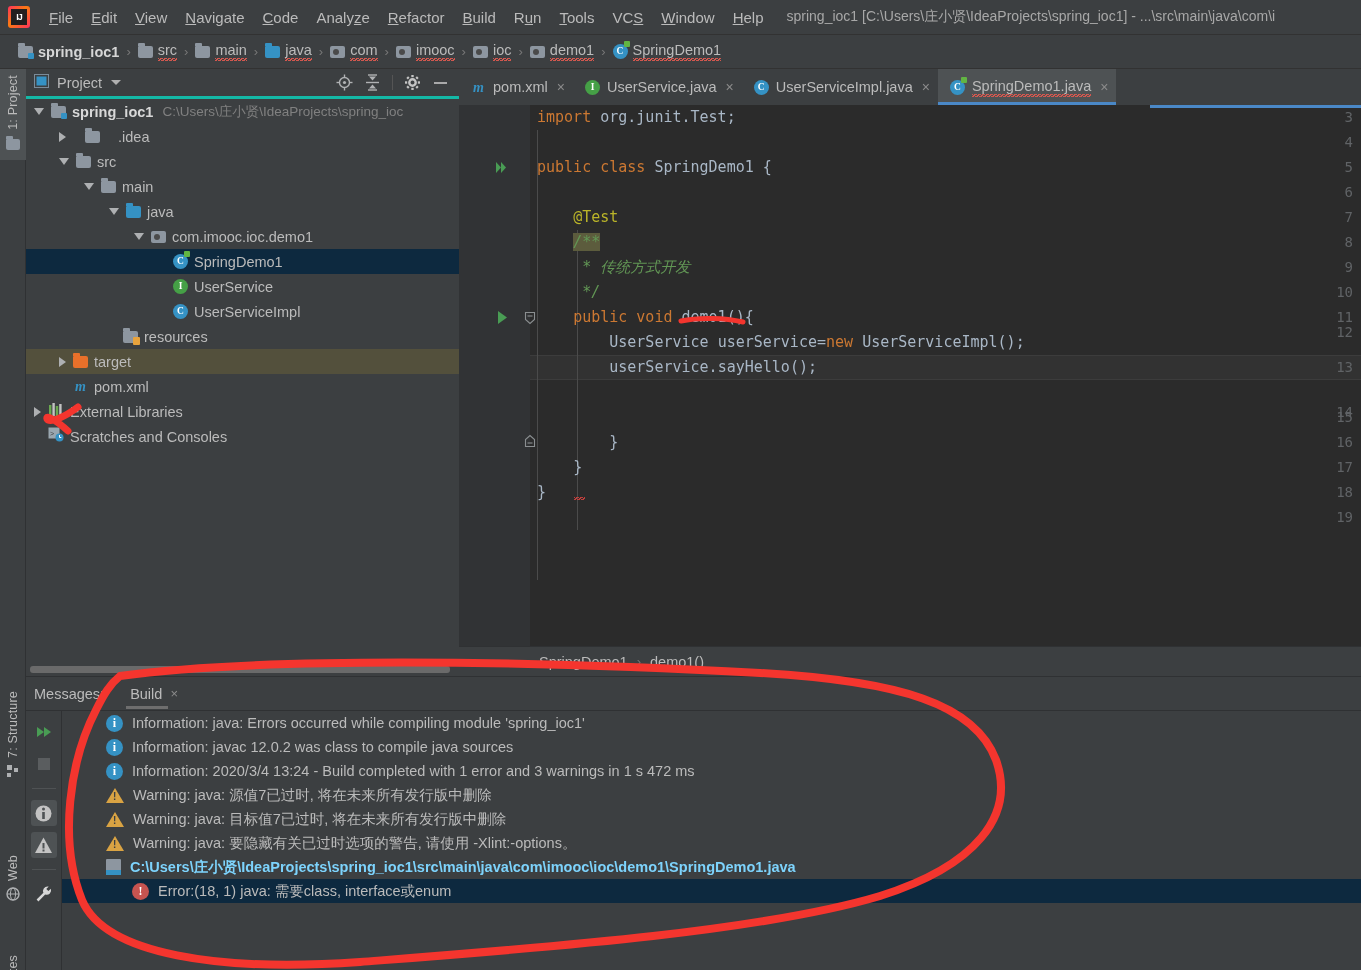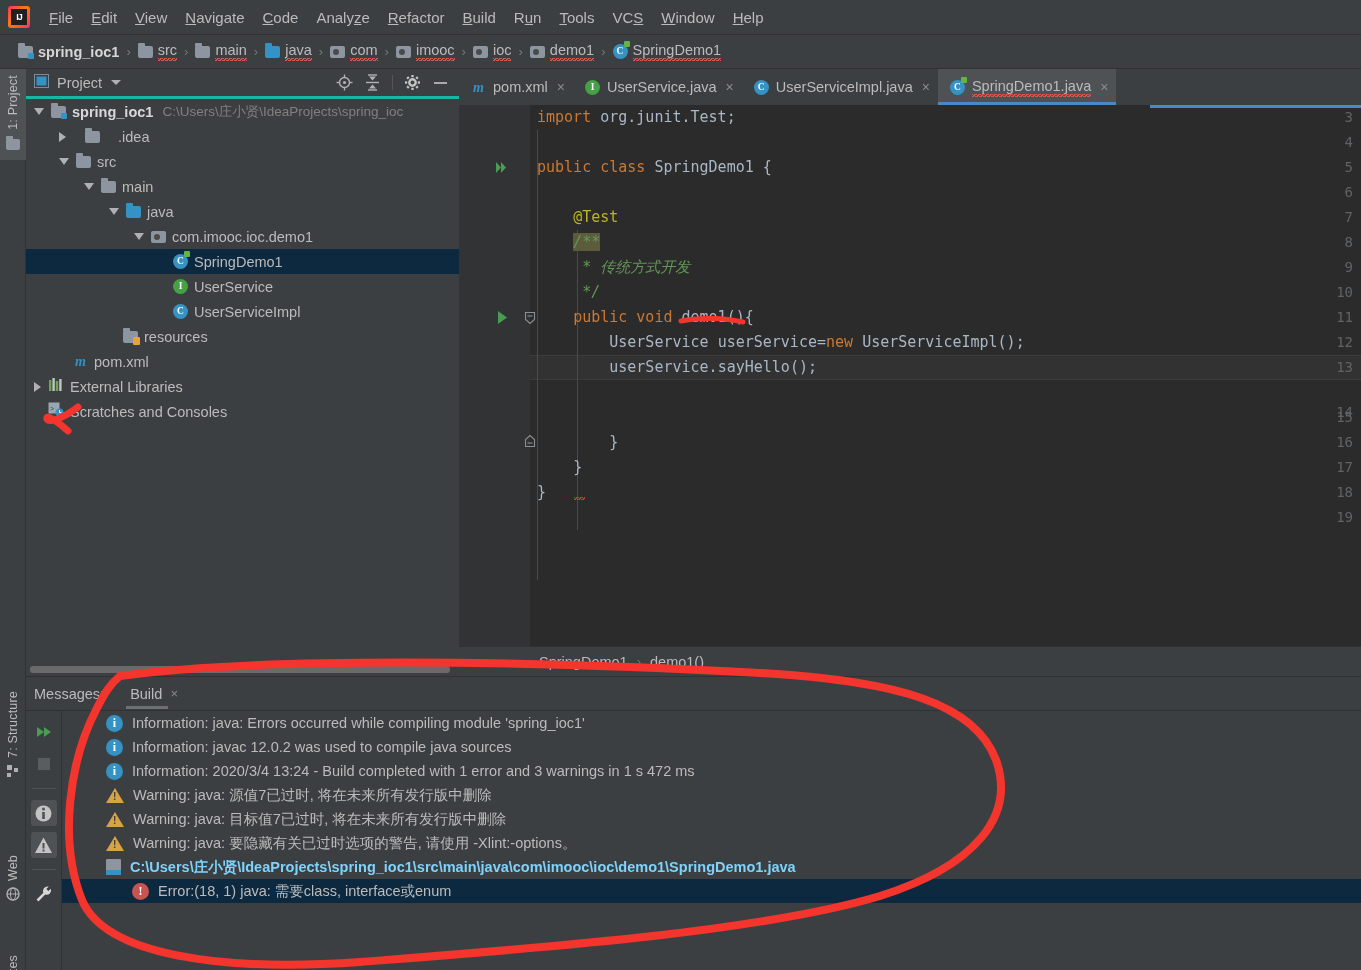--- a/index.html
+++ b/index.html
@@ -303,20 +303,21 @@
         <div class="menu-item"><span class="mn">C</span>ode</div>
         <div class="menu-item">Analy<span class="mn">z</span>e</div>
         <div class="menu-item"><span class="mn">R</span>efactor</div>
         <div class="menu-item"><span class="mn">B</span>uild</div>
         <div class="menu-item">R<span class="mn">u</span>n</div>
         <div class="menu-item"><span class="mn">T</span>ools</div>
         <div class="menu-item">VC<span class="mn">S</span></div>
         <div class="menu-item"><span class="mn">W</span>indow</div>
         <div class="menu-item"><span class="mn">H</span>elp</div>
       </div>
+    <div class="win-title">spring_ioc1 [C:\Users\庄小贤\IdeaProjects\spring_ioc1] - ...\src\main\java\com\i</div>
   </div>
 
   <div class="navbar">
     <div id="nav-crumbs" style="display:flex;align-items:center;">
         <span class="nav-crumb first">
           <span class="ic ic-folder src"></span>
           <span class="nav-lbl">spring_ioc1</span>
         </span>
         <span class="nav-sep">›</span>
         <span class="nav-crumb">
@@ -496,20 +497,25 @@
         <div class="trow" style="padding-left: 133px;">
           <span class="tri blank"></span>
           <span class="ic ic-class" style="margin-left: 7px;">C</span>
           <span class="tlabel">UserServiceImpl</span>
         </div>
         <div class="trow" style="padding-left: 83px;">
           <span class="tri blank"></span>
           <span class="ic ic-folder res" style="margin-left: 7px;"></span>
           <span class="tlabel">resources</span>
         </div>
+        <div class="trow tgt" style="padding-left: 33px;">
+          <span class="tri"></span>
+          <span class="ic ic-folder orange" style="margin-left: 7px;"></span>
+          <span class="tlabel">target</span>
+        </div>
         <div class="trow" style="padding-left: 33px;">
           <span class="tri blank"></span>
           <span class="ic ic-maven" style="margin-left: 7px;">m</span>
           <span class="tlabel">pom.xml</span>
         </div>
         <div class="trow" style="padding-left: 8px;">
           <span class="tri"></span>
           <span class="ic" style="margin-left: 7px;"><svg width="16" height="14" viewBox="0 0 16 14">
               <rect x="1" y="2" width="2.4" height="11" fill="#6aa84f"></rect>
               <rect x="4.4" y="0" width="2.4" height="13" fill="#c3c3c3"></rect>
@@ -568,21 +574,21 @@
     <div id="gutter-lines">
         <div class="gline" style="top: 0px;">3</div>
         <div class="gline" style="top: 25px;">4</div>
         <div class="gline" style="top: 50px;">5</div>
         <div class="gline" style="top: 75px;">6</div>
         <div class="gline" style="top: 100px;">7</div>
         <div class="gline" style="top: 125px;">8</div>
         <div class="gline" style="top: 150px;">9</div>
         <div class="gline" style="top: 175px;">10</div>
         <div class="gline" style="top: 200px;">11</div>
-        <div class="gline" style="top: 225px;">12</div>
+        <div class="gline" style="top: 215px;">12</div>
         <div class="gline" style="top: 250px;">13</div>
         <div class="gline" style="top: 275px; margin-top: 20px;">14</div>
         <div class="gline" style="top: 300px;">15</div>
         <div class="gline" style="top: 325px;">16</div>
         <div class="gline" style="top: 350px;">17</div>
         <div class="gline" style="top: 375px;">18</div>
         <div class="gline" style="top: 400px;">19</div>
       </div>
 
     <div class="grun" style="top:50px;">
@@ -677,21 +683,21 @@
       </div>
     </div>
 
     <div class="msg-list" id="msg-list">
         <div class="mrow">
           <span class="badge info">i</span>
           <span class="mtext">Information: java: Errors occurred while compiling module 'spring_ioc1'</span>
         </div>
         <div class="mrow">
           <span class="badge info">i</span>
-          <span class="mtext">Information: javac 12.0.2 was used to compile java sources</span>
+          <span class="mtext">Information: javac 12.0.2 was class to compile java sources</span>
         </div>
         <div class="mrow">
           <span class="badge info">i</span>
           <span class="mtext">Information: 2020/3/4 13:24 - Build completed with 1 error and 3 warnings in 1 s 472 ms</span>
         </div>
         <div class="mrow">
           <span class="tri-warn"></span>
           <span class="mtext">Warning: java: 源值7已过时, 将在未来所有发行版中删除</span>
         </div>
         <div class="mrow">

